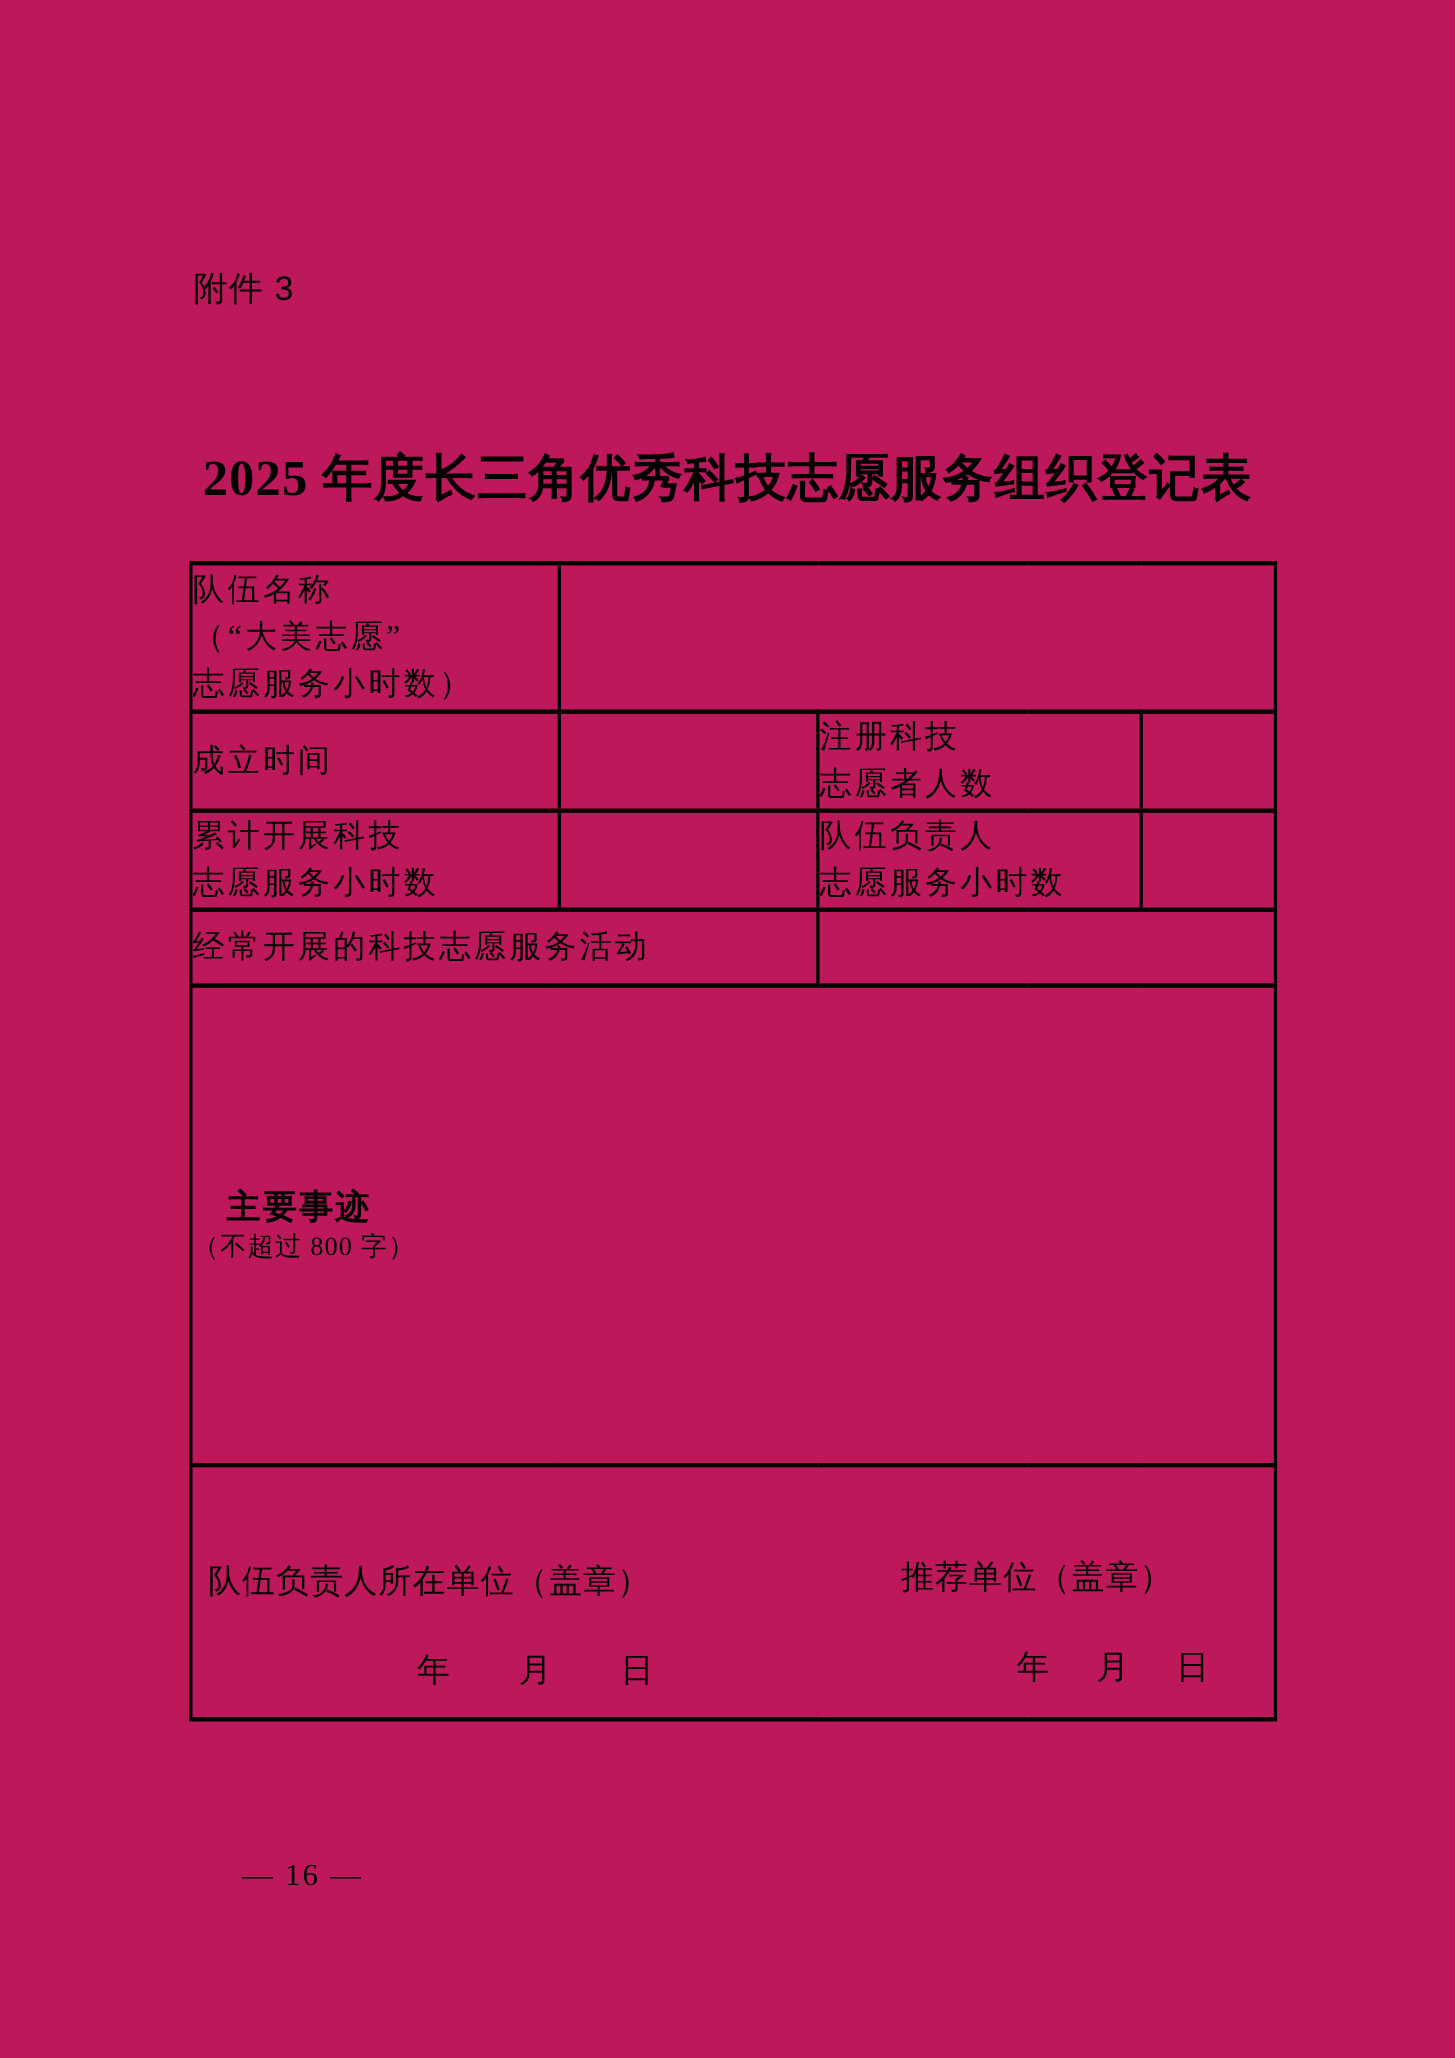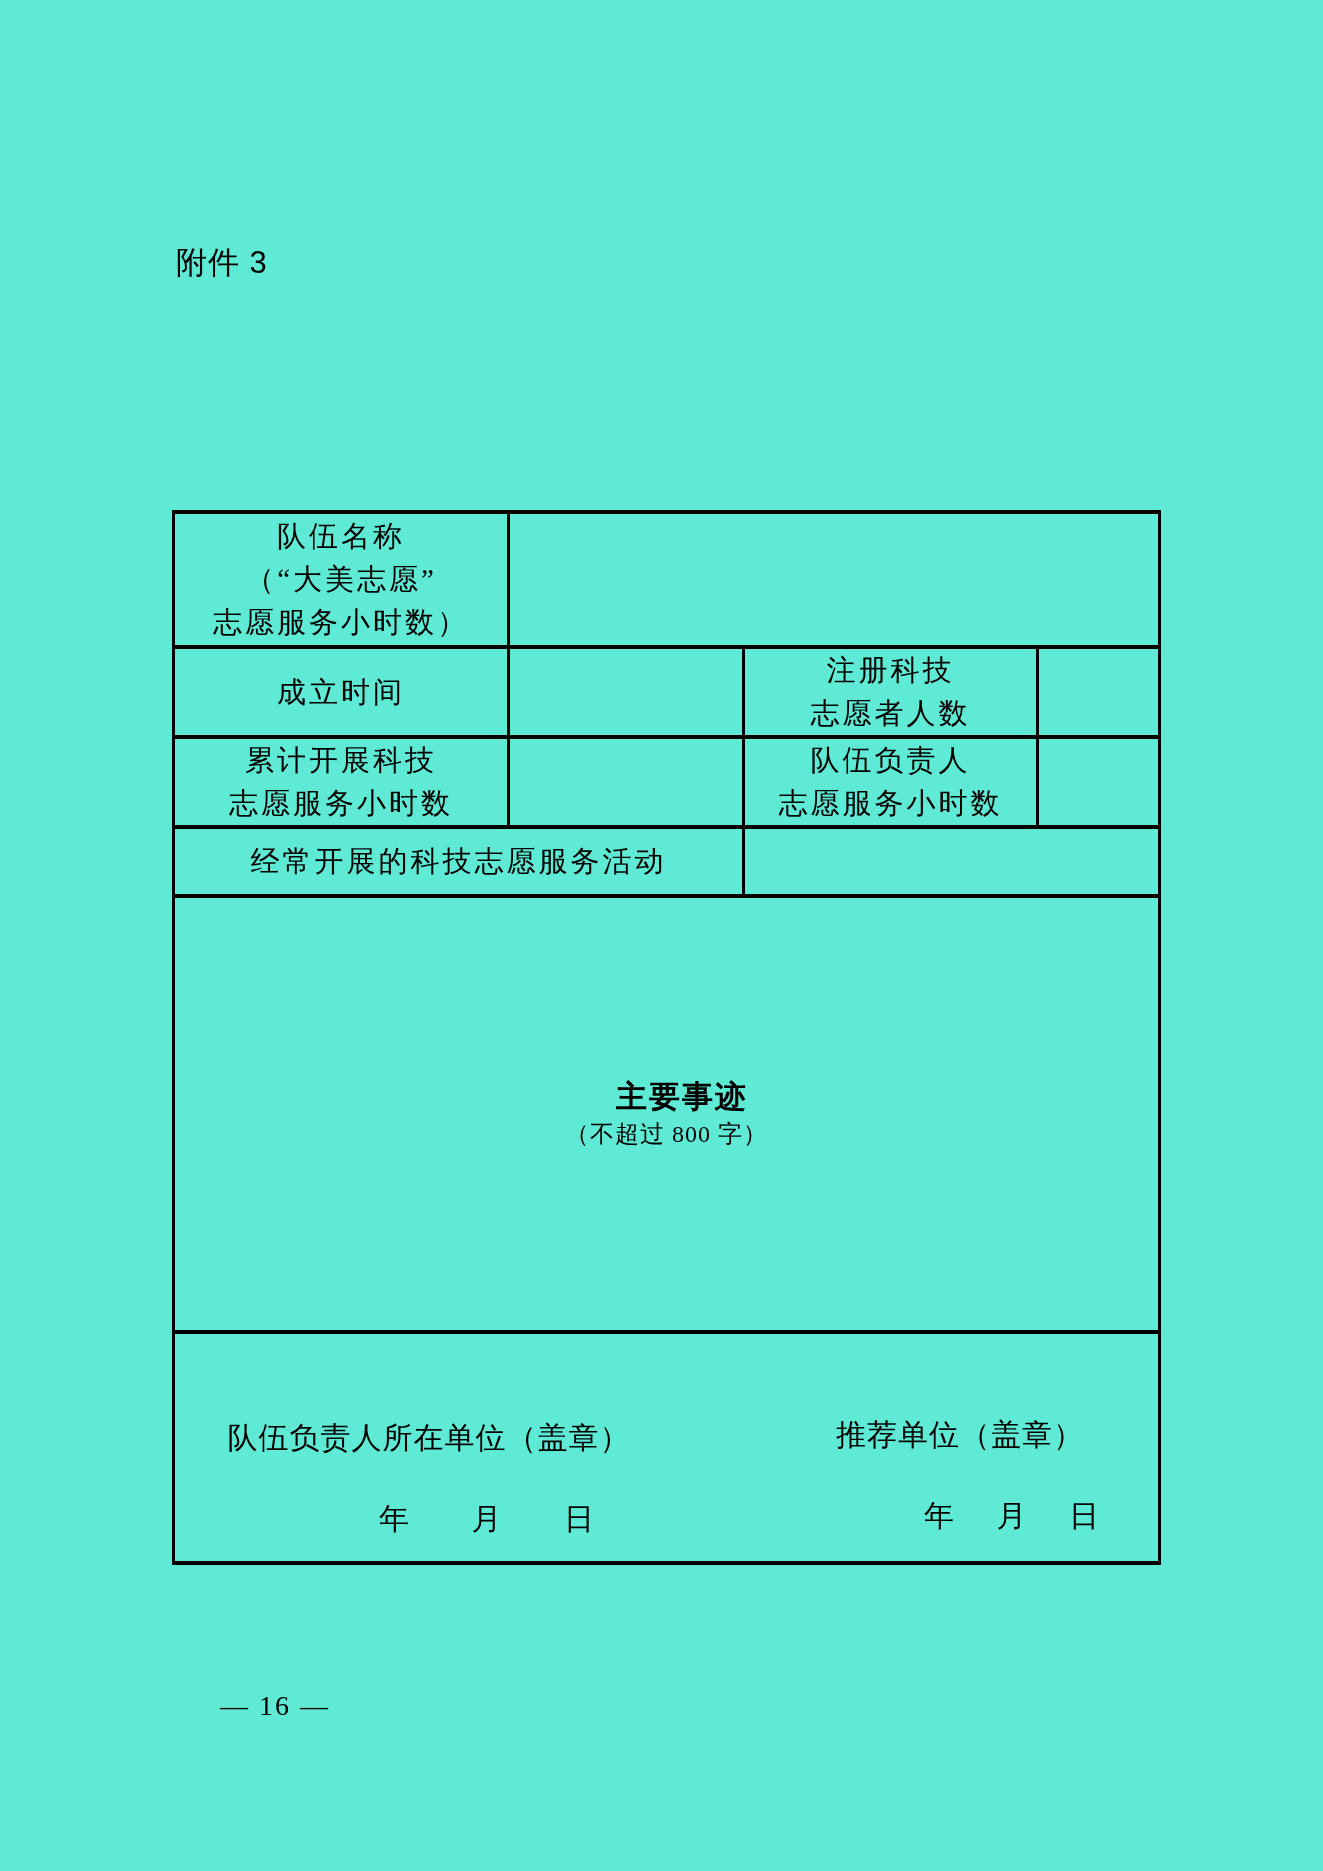--- a/index.html
+++ b/index.html
@@ -1,19 +1,19 @@
 <!DOCTYPE html>
 <html><head>
 <meta charset="utf-8">
 <style>
   html,body{margin:0;padding:0;background:#888;}
   .page{
     position:relative;
     width:1323px;height:1871px;
-    background:#5eead4;
+    background:#be185d;
     font-family:"Liberation Serif","DejaVu Serif",serif;
     color:#000;
     overflow:hidden;
   }
   .attachment{
     position:absolute;left:176px;top:242px;
     font-family:"Liberation Sans","DejaVu Sans",sans-serif;
     font-size:31px;letter-spacing:1px;
   }
   .doc-title{
@@ -22,21 +22,21 @@
     font-weight:bold;font-size:46px;letter-spacing:1px;
   }
   table.reg{
     position:absolute;left:172px;top:510px;
     border-collapse:collapse;table-layout:fixed;
     width:986px;
   }
   table.reg td{
     border-left:3px solid #000;border-right:3px solid #000;
     border-top:4px solid #000;border-bottom:4px solid #000;
-    padding:0;text-align:center;vertical-align:middle;
+    padding:0;text-align:left;vertical-align:middle;
     font-size:29px;letter-spacing:3px;line-height:43px;
   }
   td.val{letter-spacing:0;}
   .lbl-line{display:block;}
   td.deeds{vertical-align:top;padding-top:14px;}
   .deeds-title{
     font-family:"Liberation Sans","DejaVu Sans",sans-serif;
     font-weight:bold;font-size:31px;letter-spacing:2px;line-height:40px;margin-left:31px;
   }
   .deeds-note{font-size:24px;letter-spacing:1px;line-height:34px;}
@@ -53,20 +53,21 @@
     font-size:28px;letter-spacing:2px;margin-left:28px;
   }
 </style>
 </head>
 <body>
 
 <div class="page">
 
   <div class="attachment">附件 3</div>
 
+  <div class="doc-title">2025 年度长三角优秀科技志愿服务组织登记表</div>
 
   <table class="reg">
     <colgroup>
       <col style="width:335px">
       <col style="width:235px">
       <col style="width:190px">
       <col style="width:104px">
       <col style="width:122px">
     </colgroup>
     <tbody>

